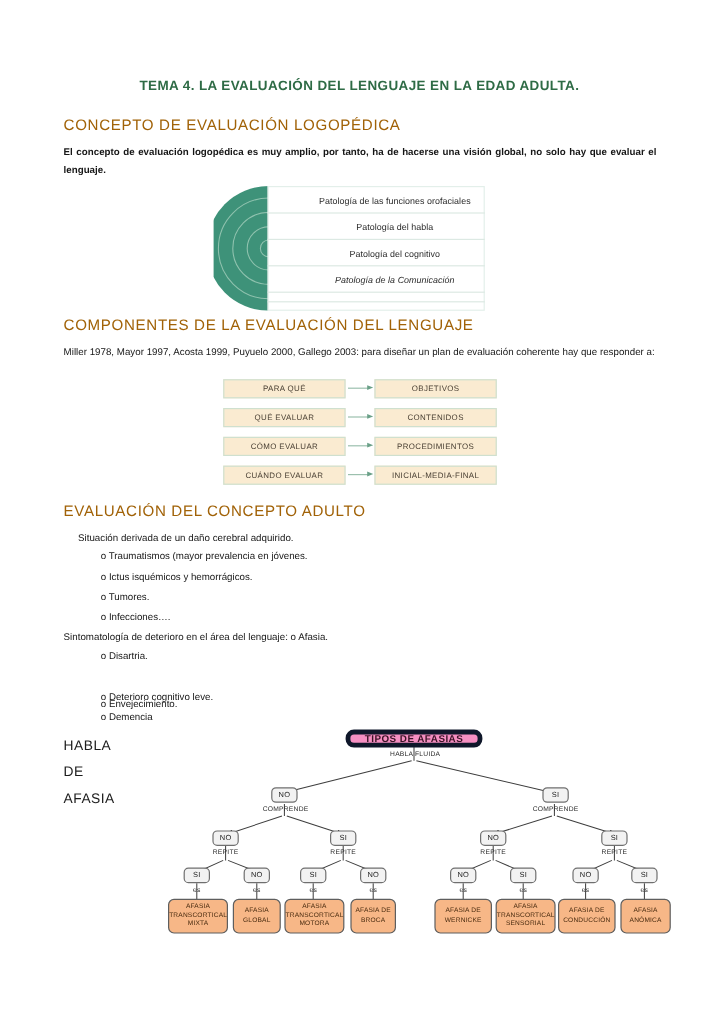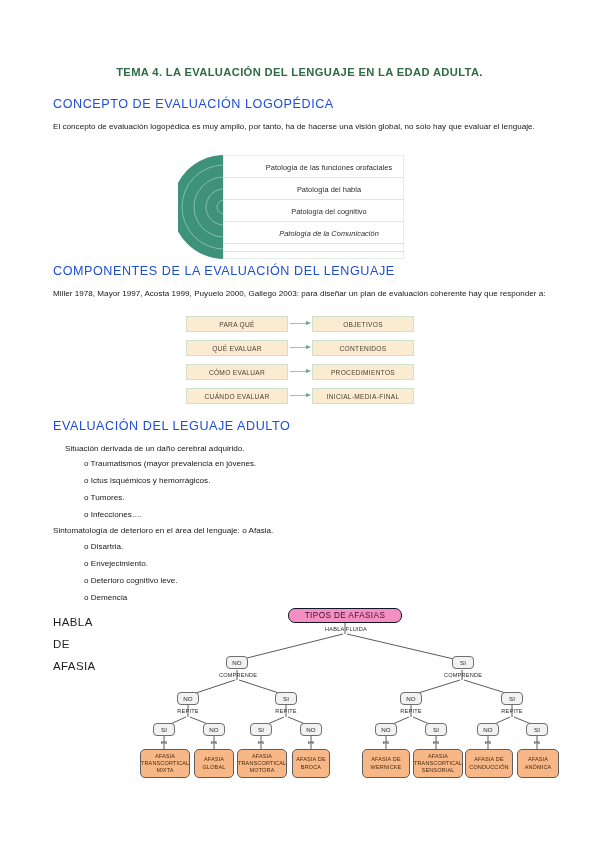--- a/index.html
+++ b/index.html
@@ -13,21 +13,21 @@
 
   
   .doc-title{
     position:absolute;left:0;right:0;top:66px;
     text-align:center;
     font-size:11.2px;font-weight:bold;color:#2e6b45;
     letter-spacing:0.35px;
   }
   .section-head{
     position:absolute;left:53px;
-    font-size:12.6px;color:#1d4ed8;
+    font-size:12.6px;color:#a16207;
     letter-spacing:0.55px;font-weight:400;
   }
   .para{
     position:absolute;left:53px;
     font-size:8.1px;color:#161616;line-height:14.5px;
     letter-spacing:0.02px;
   }
   .para.w{width:494px;text-align:justify;}
   .bullet{
     position:absolute;left:84px;
@@ -72,22 +72,22 @@
   #tree{position:absolute;left:100px;top:600px;width:480px;height:200px;}
   #tree svg{position:absolute;left:0;top:0;}
   #tree .node{
     position:absolute;box-sizing:border-box;
     background:#f2f2f2;border:1px solid #6f6f6f;border-radius:4px;
     text-align:center;font-size:6.2px;color:#1d1d1d;
     display:flex;align-items:center;justify-content:center;
     letter-spacing:0.2px;
   }
   #tree .root{
-    background:#f58fc2;border:1px solid #0f172a;border-radius:7px;
-    font-size:8.2px;color:#3a1326;font-weight:400;letter-spacing:0.4px;
+    background:#f58fc2;border:4px solid #0f172a;border-radius:7px;
+    font-size:8.2px;color:#3a1326;font-weight:700;letter-spacing:0.4px;
   }
   #tree .leaf{
     background:#f7b787;border:1px solid #5e5e5e;border-radius:5px;
     font-size:5.5px;color:#4a2c10;line-height:7.2px;letter-spacing:0.15px;
     padding:2px 1px;
   }
   #tree .elbl{
     position:absolute;font-size:5.6px;color:#2b2b2b;
     text-align:center;letter-spacing:0.2px;white-space:nowrap;
   }
@@ -97,21 +97,21 @@
   }
 </style>
 </head>
 <body>
 
 <div class="page">
 
   <div class="doc-title">TEMA 4. LA EVALUACIÓN DEL LENGUAJE EN LA EDAD ADULTA.</div>
 
   <div class="section-head" style="top:97px;">CONCEPTO DE EVALUACIÓN LOGOPÉDICA</div>
-  <div class="para w" style="top:120px;">El concepto de evaluación logopédica es muy amplio, por tanto, ha de hacerse una visión global, no solo hay que evaluar el lenguaje.</div>
+  <div class="para w" style="top:120px;font-weight:bold;">El concepto de evaluación logopédica es muy amplio, por tanto, ha de hacerse una visión global, no solo hay que evaluar el lenguaje.</div>
 
   <div id="diag1">
     <svg width="226" height="104" viewBox="0 0 226 104">
       <path d="M46,0 L46,104 L46,104 A52,52 0 0 1 46,0 Z" fill="#3e9279"></path>
       <path d="M46,10 A42,42 0 0 0 46,94" fill="none" stroke="#8fc2ae" stroke-width="0.9"></path>
       <path d="M46,22 A30,30 0 0 0 46,82" fill="none" stroke="#8fc2ae" stroke-width="0.9"></path>
       <path d="M46,34 A18,18 0 0 0 46,70" fill="none" stroke="#8fc2ae" stroke-width="0.9"></path>
       <path d="M46,45 A7,7 0 0 0 46,59" fill="none" stroke="#8fc2ae" stroke-width="0.9"></path>
     </svg>
     <div class="frame"></div>
@@ -152,32 +152,32 @@
       </div>
 
     <div class="bx colL" style="top:72px;">CUÁNDO EVALUAR</div>
     <div class="bx colR" style="top:72px;">INICIAL-MEDIA-FINAL</div>
     <div class="arrow" style="top:76px;">
         <span class="ln"></span>
         <span class="hd"></span>
       </div>
   </div>
 
-  <div class="section-head" style="top:419px;">EVALUACIÓN DEL LEGUAJE ADULTO</div>
+  <div class="section-head" style="top:419px;">EVALUACIÓN DEL CONCEPTO ADULTO</div>
   <div class="para" style="top:442px;margin-left:12px;">Situación derivada de un daño cerebral adquirido.</div>
 
   <div class="bullet" style="top:457px;">o Traumatismos (mayor prevalencia en jóvenes.</div>
   <div class="bullet" style="top:474px;">o Ictus isquémicos y hemorrágicos.</div>
   <div class="bullet" style="top:491px;">o Tumores.</div>
   <div class="bullet" style="top:508px;">o Infecciones….</div>
 
   <div class="para" style="top:524px;">Sintomatología de deterioro en el área del lenguaje: o Afasia.</div>
 
   <div class="bullet" style="top:540px;">o Disartria.</div>
-  <div class="bullet" style="top:557px;">o Envejecimiento.</div>
+  <div class="bullet" style="top:580px;">o Envejecimiento.</div>
   <div class="bullet" style="top:574px;">o Deterioro cognitivo leve.</div>
   <div class="bullet" style="top:591px;">o Demencia</div>
 
   <div class="side-title" style="top:616px;">HABLA</div>
   <div class="side-title" style="top:638px;">DE</div>
   <div class="side-title" style="top:660px;">AFASIA</div>
 
   <div id="tree">
     <svg width="480" height="200" viewBox="0 0 480 200">
       <defs>

